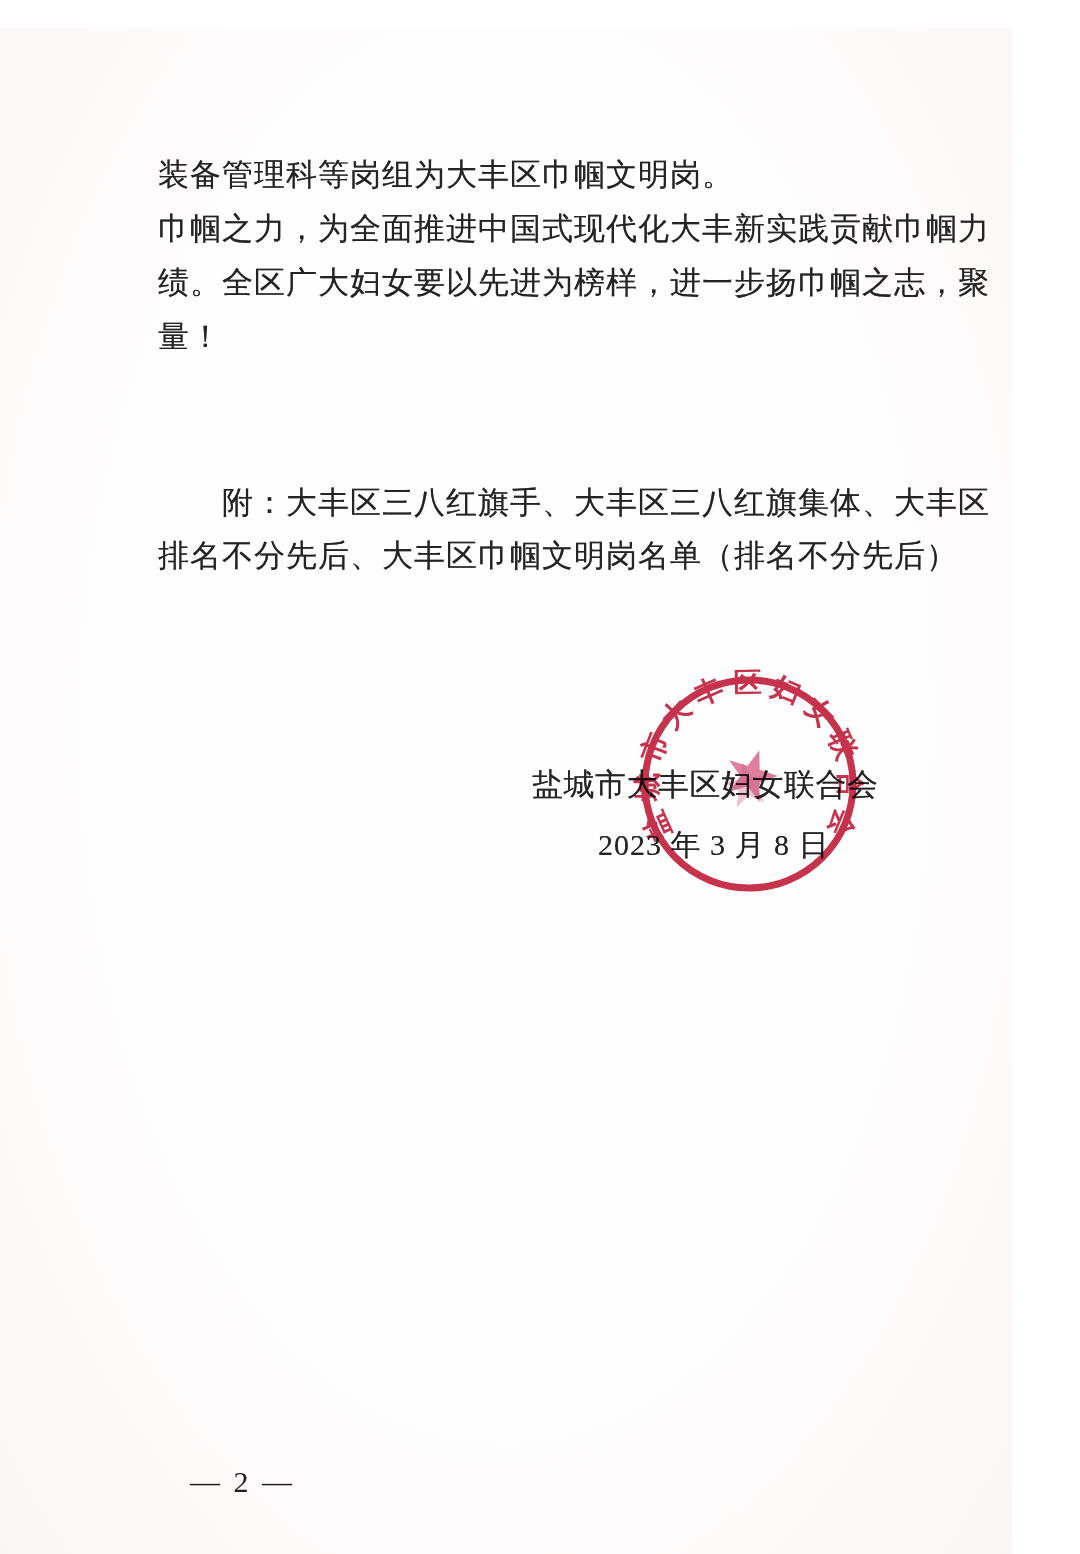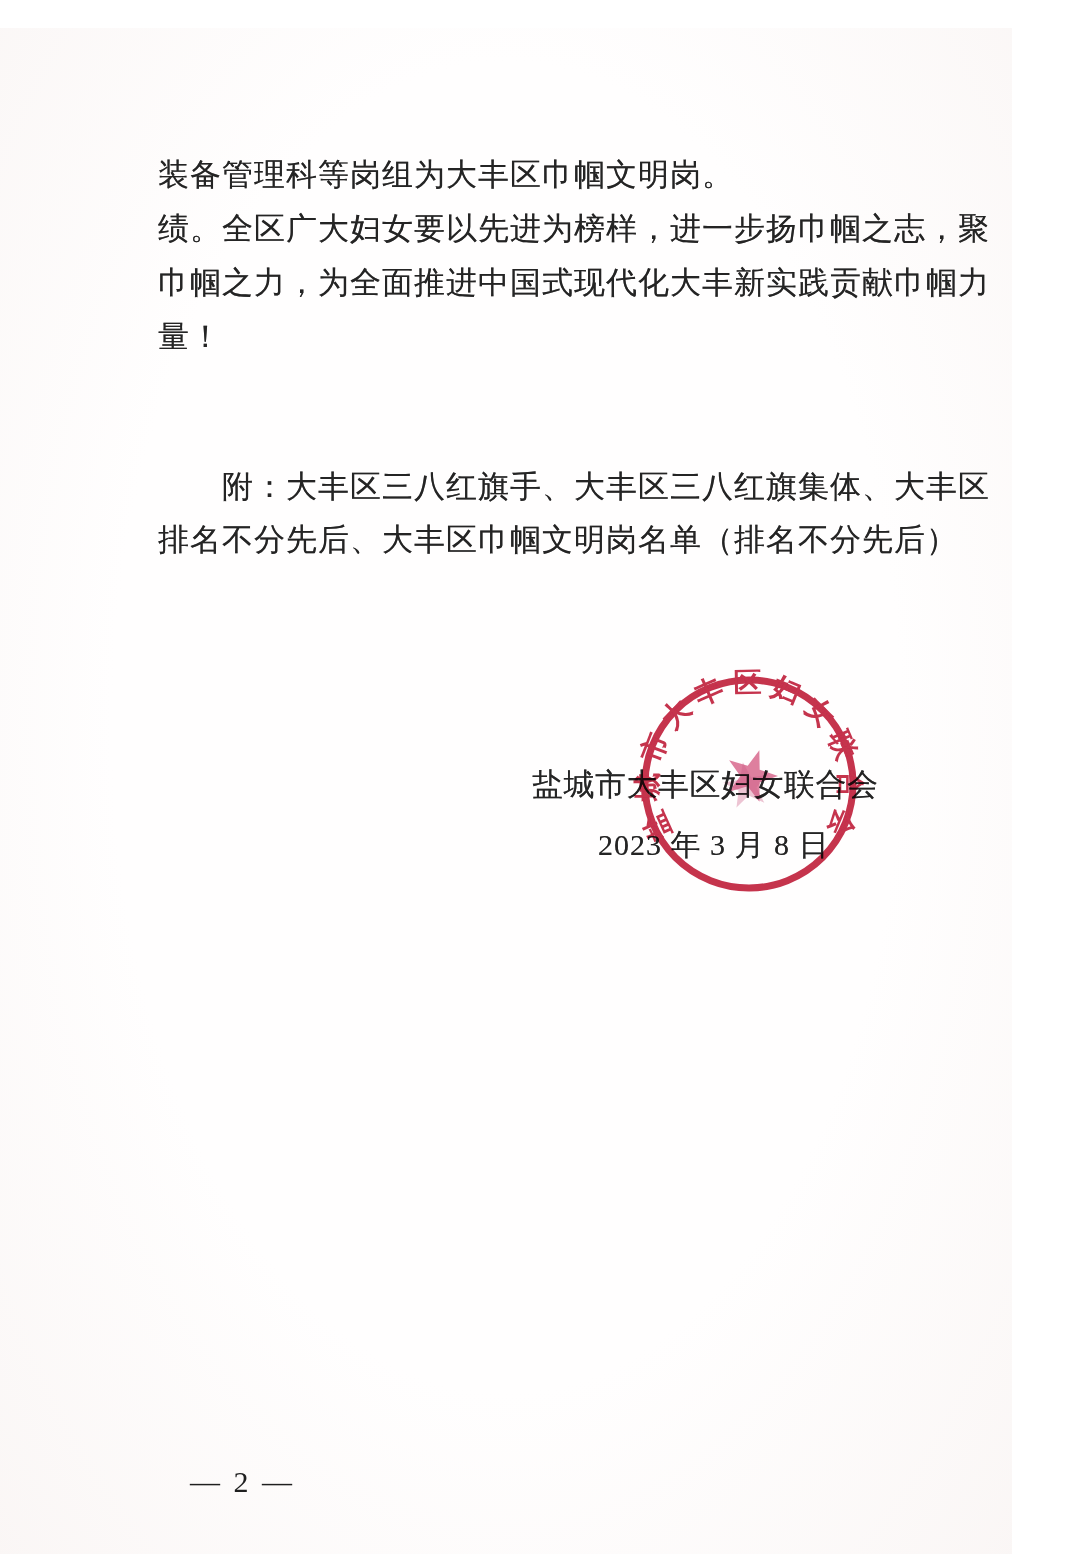--- a/index.html
+++ b/index.html
@@ -22,21 +22,21 @@
     height: 54px;
     line-height: 54px;
     font-size: 31px;
     letter-spacing: 1px;
     white-space: nowrap;
     text-shadow: 0 0 0.6px rgba(20,20,20,0.55);
   }
   .indent { padding-left: 64px; }
   .attachment {
     position: absolute;
-    left: 158px; top: 432px;
+    left: 158px; top: 448px;
     width: 800px;
     text-align: center;
   }
   .attachment .line {
     height: 53px;
     line-height: 53px;
     font-size: 31px;
     letter-spacing: 1px;
     white-space: nowrap;
     text-shadow: 0 0 0.6px rgba(20,20,20,0.55);
@@ -73,22 +73,22 @@
     white-space: nowrap;
   }
 </style>
 </head>
 <body>
 
 <div class="page">
 
   <div class="body-text">
     <div class="line">装备管理科等岗组为大丰区巾帼文明岗。</div>
+    <div class="line">巾帼之力，为全面推进中国式现代化大丰新实践贡献巾帼力</div>
     <div class="line">绩。全区广大妇女要以先进为榜样，进一步扬巾帼之志，聚</div>
-    <div class="line">巾帼之力，为全面推进中国式现代化大丰新实践贡献巾帼力</div>
     <div class="line">量！</div>
   </div>
 
   <div class="attachment">
     <div class="line indent">附：大丰区三八红旗手、大丰区三八红旗集体、大丰区</div>
     <div class="line">排名不分先后、大丰区巾帼文明岗名单（排名不分先后）</div>
   </div>
 
   <div class="signature-org">盐城市大丰区妇女联合会</div>
   <div class="signature-date">2023 年 3 月 8 日</div>

